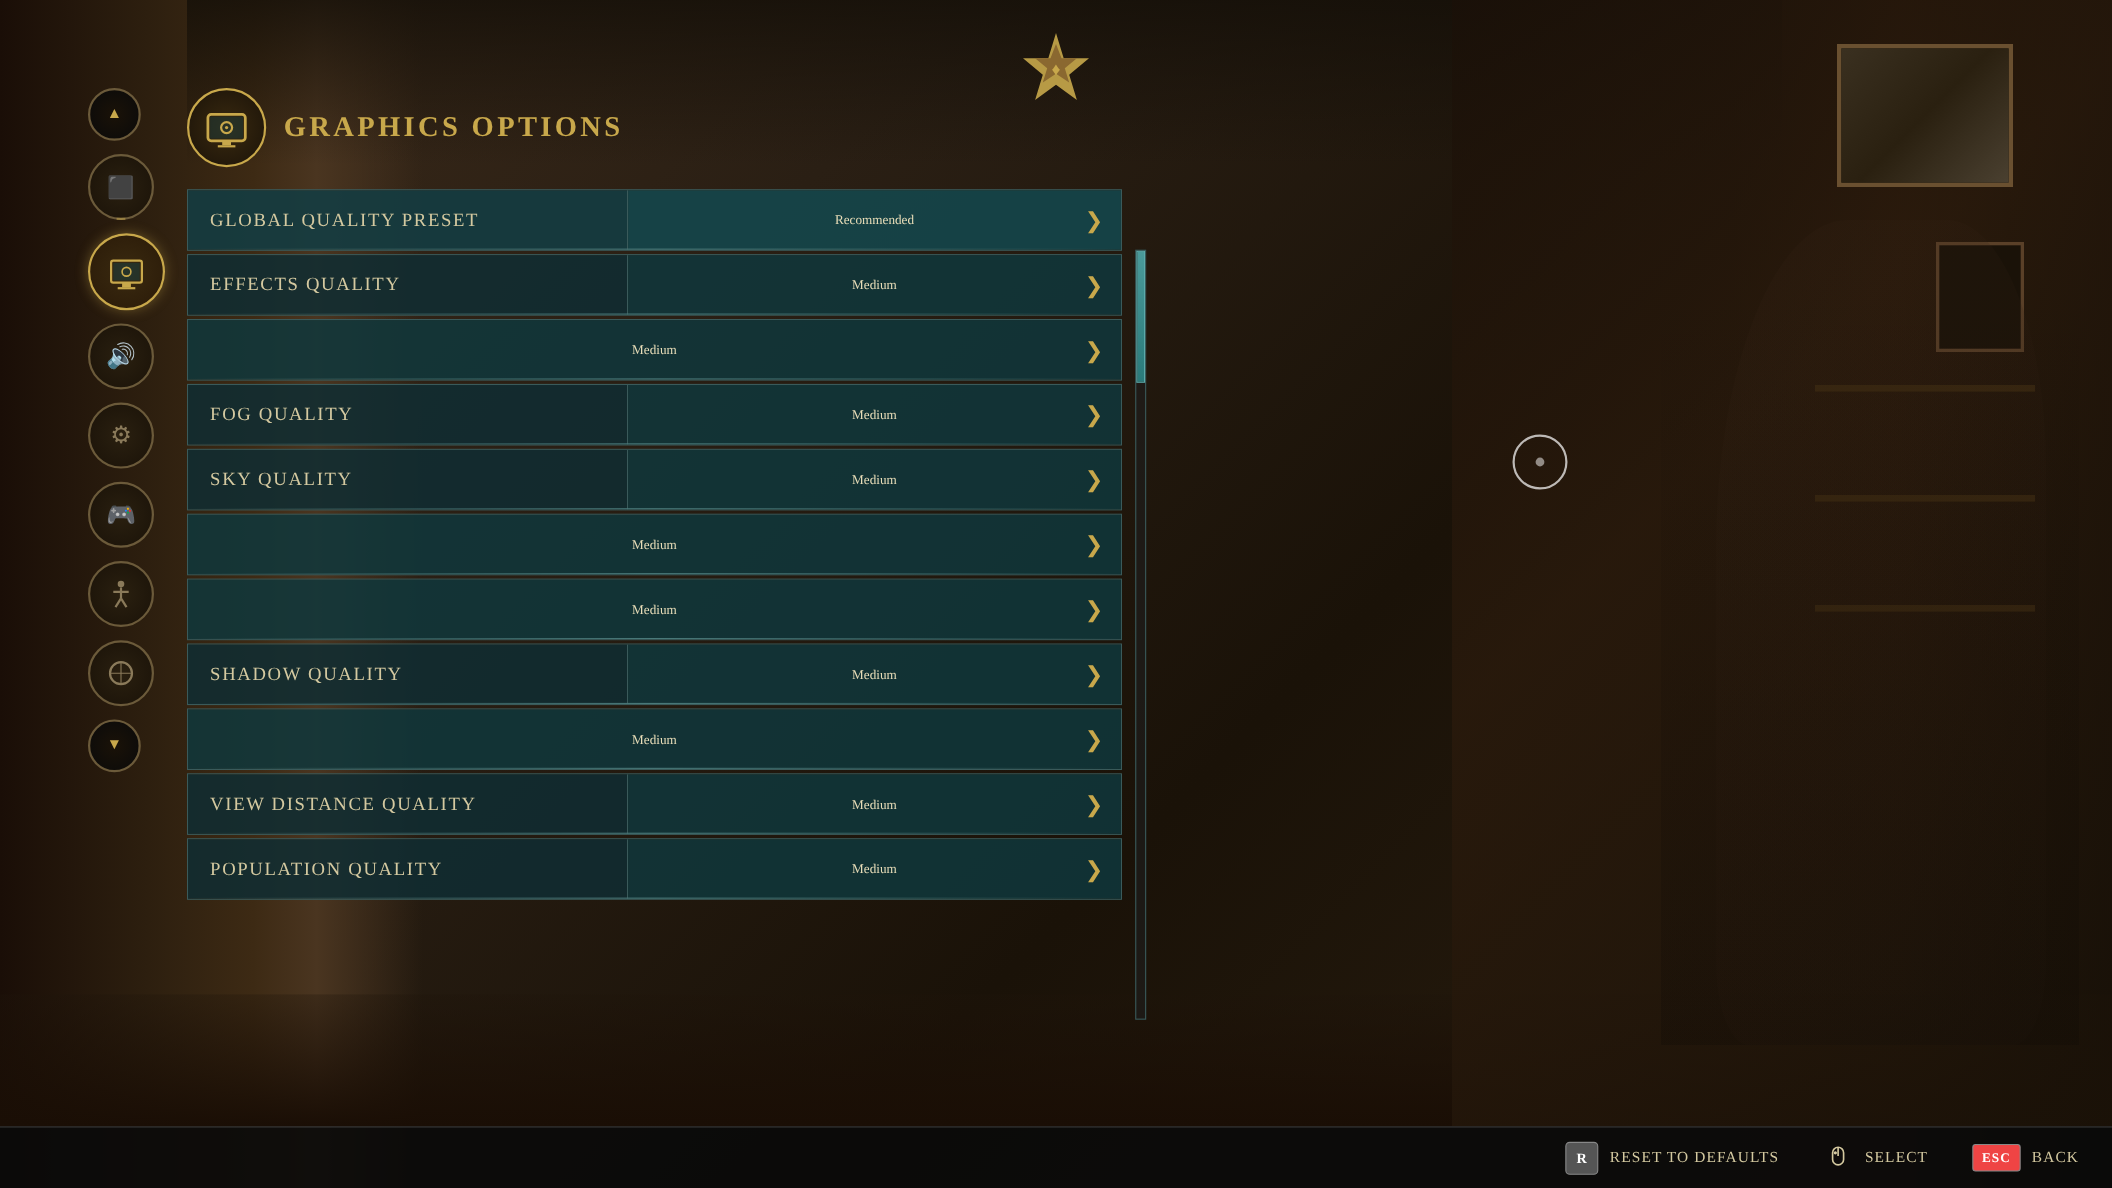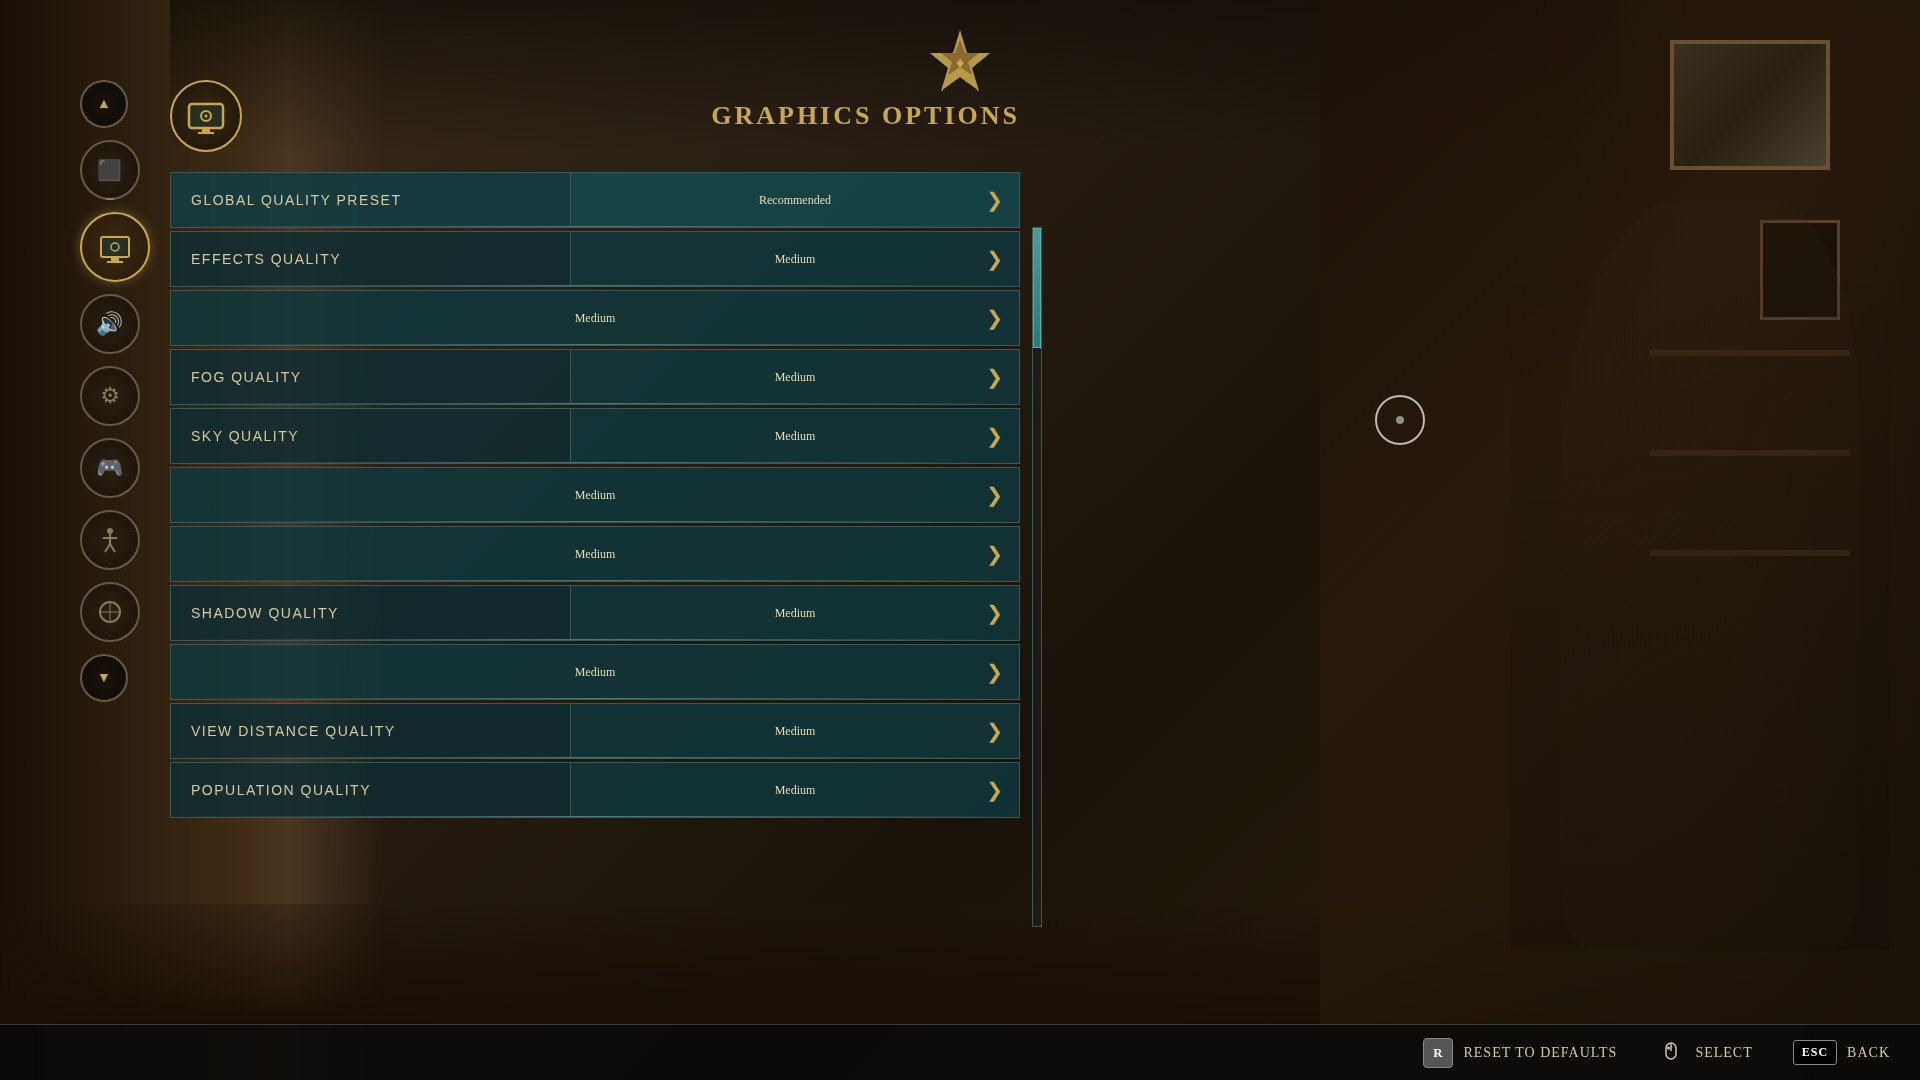--- a/index.html
+++ b/index.html
@@ -84,21 +84,20 @@
       width: 850px;
       z-index: 10;
     }
 
     
     .header {
       display: flex;
       align-items: center;
       gap: 16px;
       margin-bottom: 20px;
-      justify-content: space-between;
     }
 
     .header-icon {
       width: 72px;
       height: 72px;
       border-radius: 50%;
       border: 2px solid #c8a84b;
       background: radial-gradient(circle, #3a2a10 0%, #1a1208 100%);
       display: flex;
       align-items: center;
@@ -137,24 +136,24 @@
       width: 400px;
       background: rgba(15, 45, 50, 0.85);
       display: flex;
       align-items: center;
       padding: 0 20px;
       border-right: 1px solid #3a5a5a;
     }
 
     .setting-label {
       color: #d4c9a0;
-      font-size: 14px;
+      font-size: 17px;
       letter-spacing: 1.5px;
       text-transform: uppercase;
-      font-family: Liberation Sans, sans-serif;
+      font-family: Liberation Serif, serif;
     }
 
     .setting-value-col {
       flex: 1;
       background: rgba(15, 55, 60, 0.85);
       display: flex;
       align-items: center;
       justify-content: center;
       position: relative;
     }
@@ -257,21 +256,21 @@
       height: 28px;
       display: flex;
       align-items: center;
       justify-content: center;
       color: #d4c9a0;
       font-size: 22px;
     }
 
     .esc-badge {
       padding: 4px 8px;
-      background: #000000;
+      background: #ef4444;
       border: 1px solid #888;
       border-radius: 3px;
       color: #fff;
       font-size: 12px;
       font-weight: bold;
     }
 
     
     .circle-indicator {
       position: absolute;

